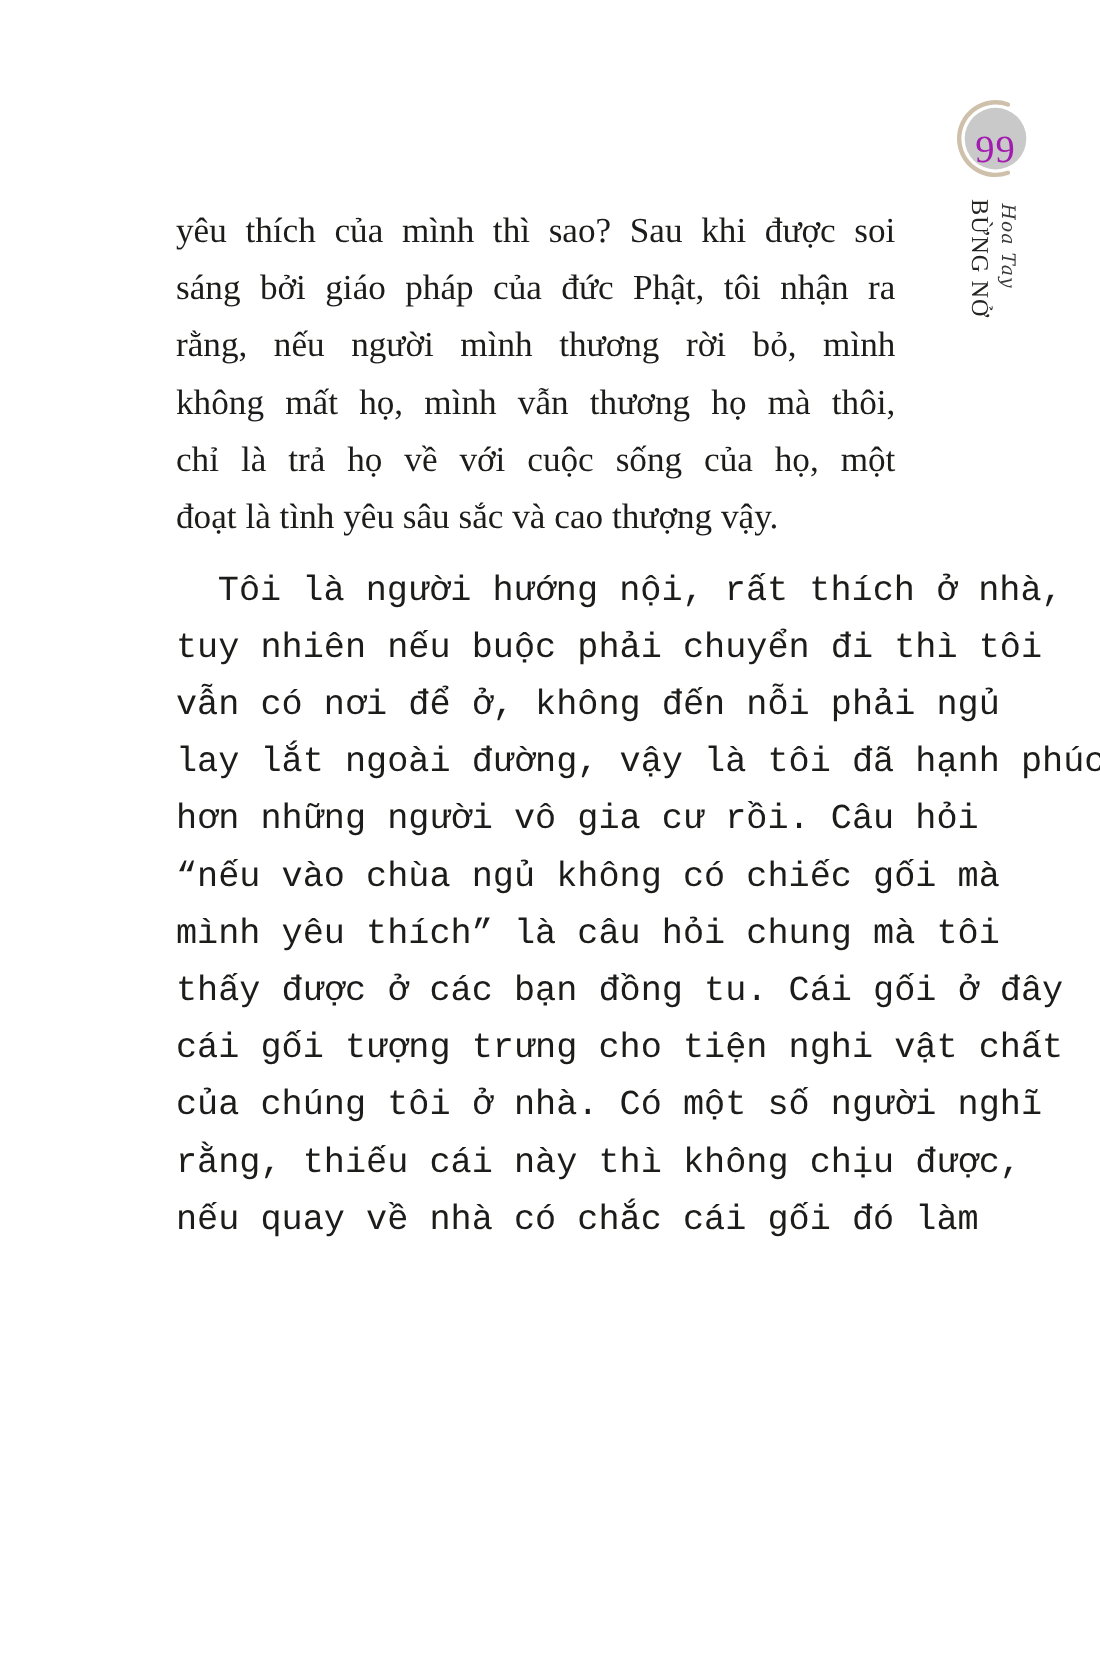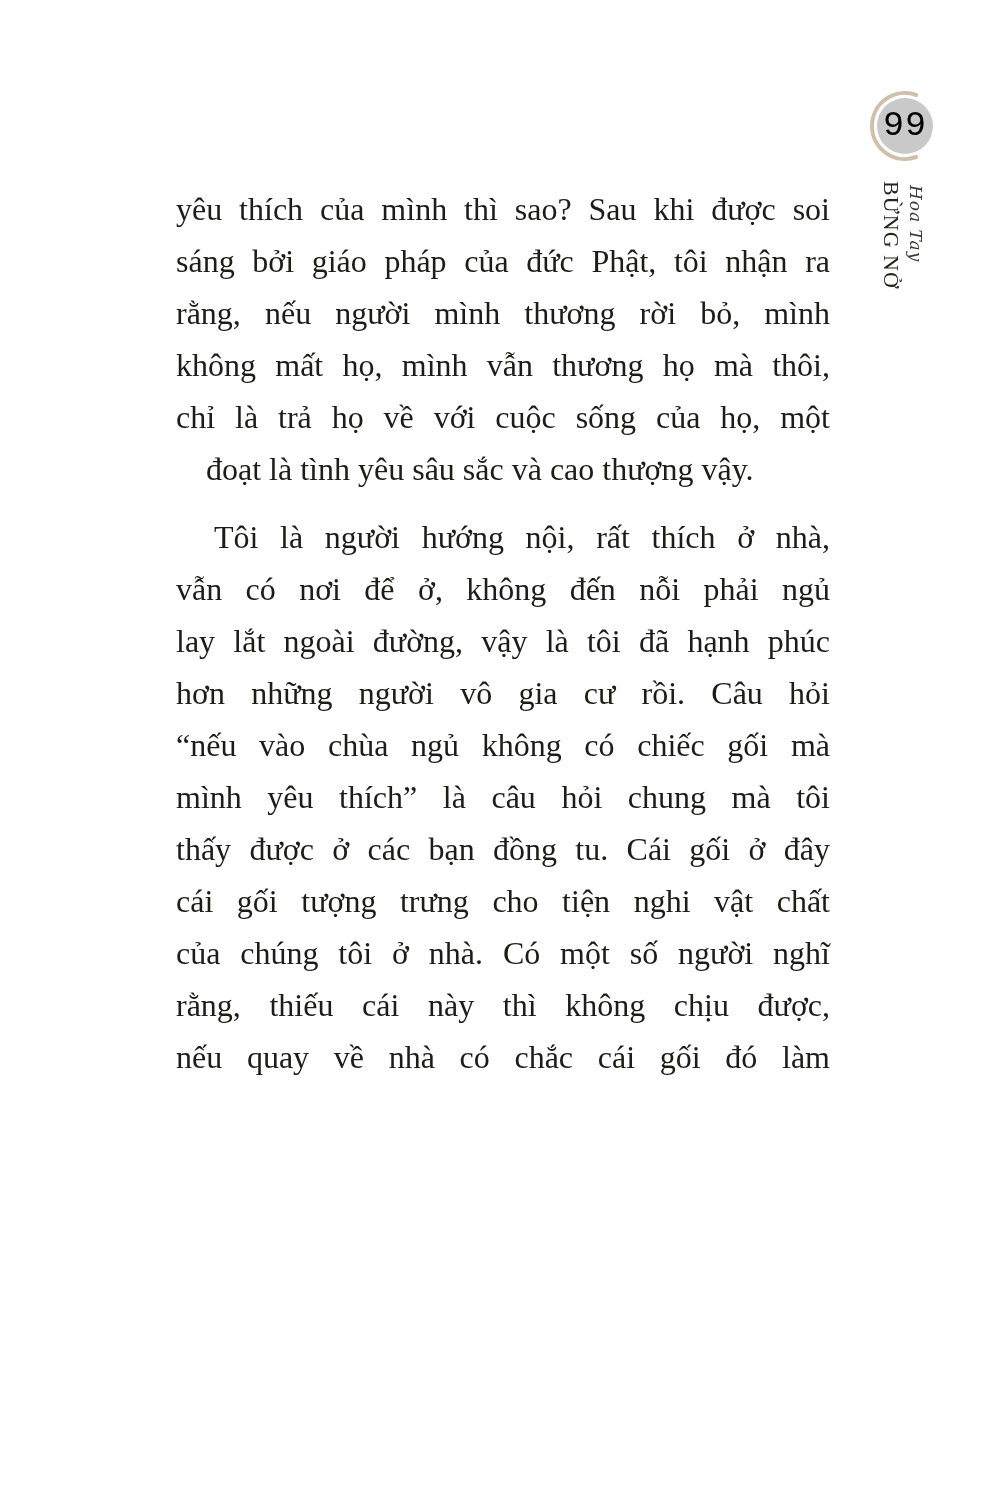--- a/index.html
+++ b/index.html
@@ -24,30 +24,30 @@
     height: 84px;
   }
   .badge-wrap svg {
     position: absolute;
     left: 0;
     top: 0;
   }
   .badge-number {
     position: absolute;
     left: 14px;
-    top: 14px;
+    top: 24px;
     width: 56px;
     height: 56px;
     display: flex;
     align-items: center;
     justify-content: center;
     font-size: 35px;
     letter-spacing: 1px;
-    color: #000000;
-    font-family: Liberation Mono, monospace;
+    color: #a21caf;
+    font-family: Liberation Serif, serif;
   }
 
   
   .side-title {
     position: absolute;
     left: 860px;
     top: 181px;
     width: 70px;
     height: 112px;
   }
@@ -73,38 +73,38 @@
     font-size: 22px;
     letter-spacing: 1px;
     color: #242422;
     white-space: nowrap;
     margin-top: 2px;
   }
 
   
   .text-block {
     position: absolute;
-    left: 176px;
+    left: 160px;
     top: 183px;
     width: 654px;
     font-size: 32px;
     line-height: 52px;
     color: #1c1c1a;
   }
   .para2 {
     margin-top: 16px;
+    font-family: Liberation Mono, monospace;
   }
   .line {
     text-align: justify;
     text-align-last: justify;
     white-space: nowrap;    
   }
   .line.end {
     text-align-last: left;
-    margin-left: 30px;
   }
   .line.indent {
     padding-left: 38px;
   }
 </style>
 </head>
 <body>
 
 <div class="badge-wrap">
   <svg width="84" height="84" viewBox="0 0 84 84">
@@ -127,20 +127,21 @@
     <div class="line">yêu thích của mình thì sao? Sau khi được soi</div>
     <div class="line">sáng bởi giáo pháp của đức Phật, tôi nhận ra</div>
     <div class="line">rằng, nếu người mình thương rời bỏ, mình</div>
     <div class="line">không mất họ, mình vẫn thương họ mà thôi,</div>
     <div class="line">chỉ là trả họ về với cuộc sống của họ, một</div>
     <div class="line end">đoạt là tình yêu sâu sắc và cao thượng vậy.</div>
   </div>
 
   <div class="para2">
     <div class="line indent">Tôi là người hướng nội, rất thích ở nhà,</div>
+    <div class="line">tuy nhiên nếu buộc phải chuyển đi thì tôi</div>
     <div class="line">vẫn có nơi để ở, không đến nỗi phải ngủ</div>
     <div class="line">lay lắt ngoài đường, vậy là tôi đã hạnh phúc</div>
     <div class="line">hơn những người vô gia cư rồi. Câu hỏi</div>
     <div class="line">“nếu vào chùa ngủ không có chiếc gối mà</div>
     <div class="line">mình yêu thích” là câu hỏi chung mà tôi</div>
     <div class="line">thấy được ở các bạn đồng tu. Cái gối ở đây</div>
     <div class="line">cái gối tượng trưng cho tiện nghi vật chất</div>
     <div class="line">của chúng tôi ở nhà. Có một số người nghĩ</div>
     <div class="line">rằng, thiếu cái này thì không chịu được,</div>
     <div class="line">nếu quay về nhà có chắc cái gối đó làm</div>

